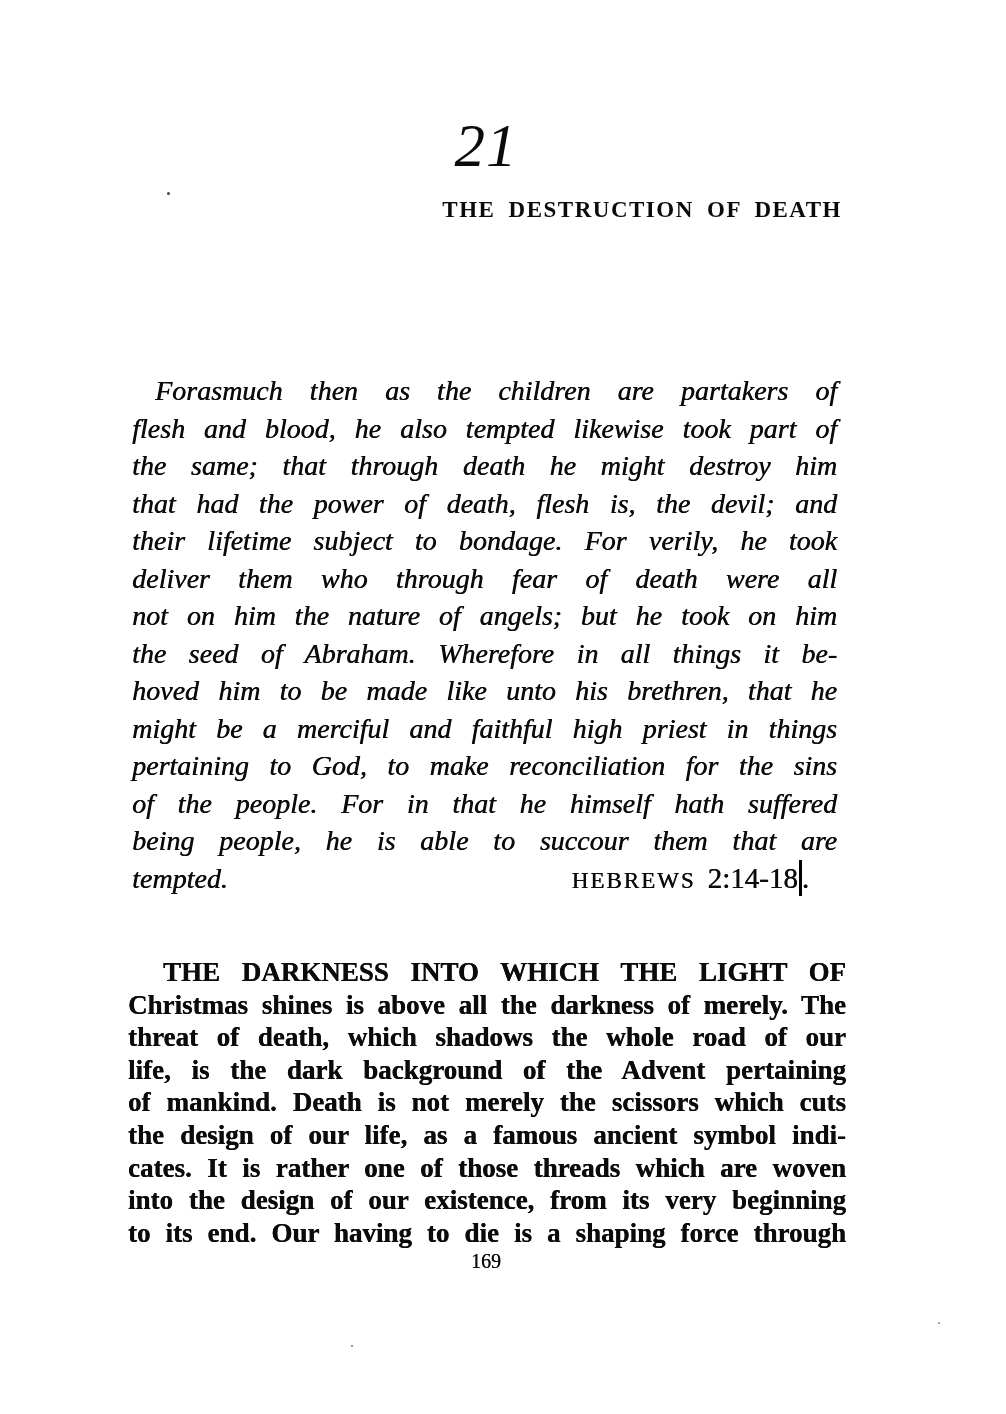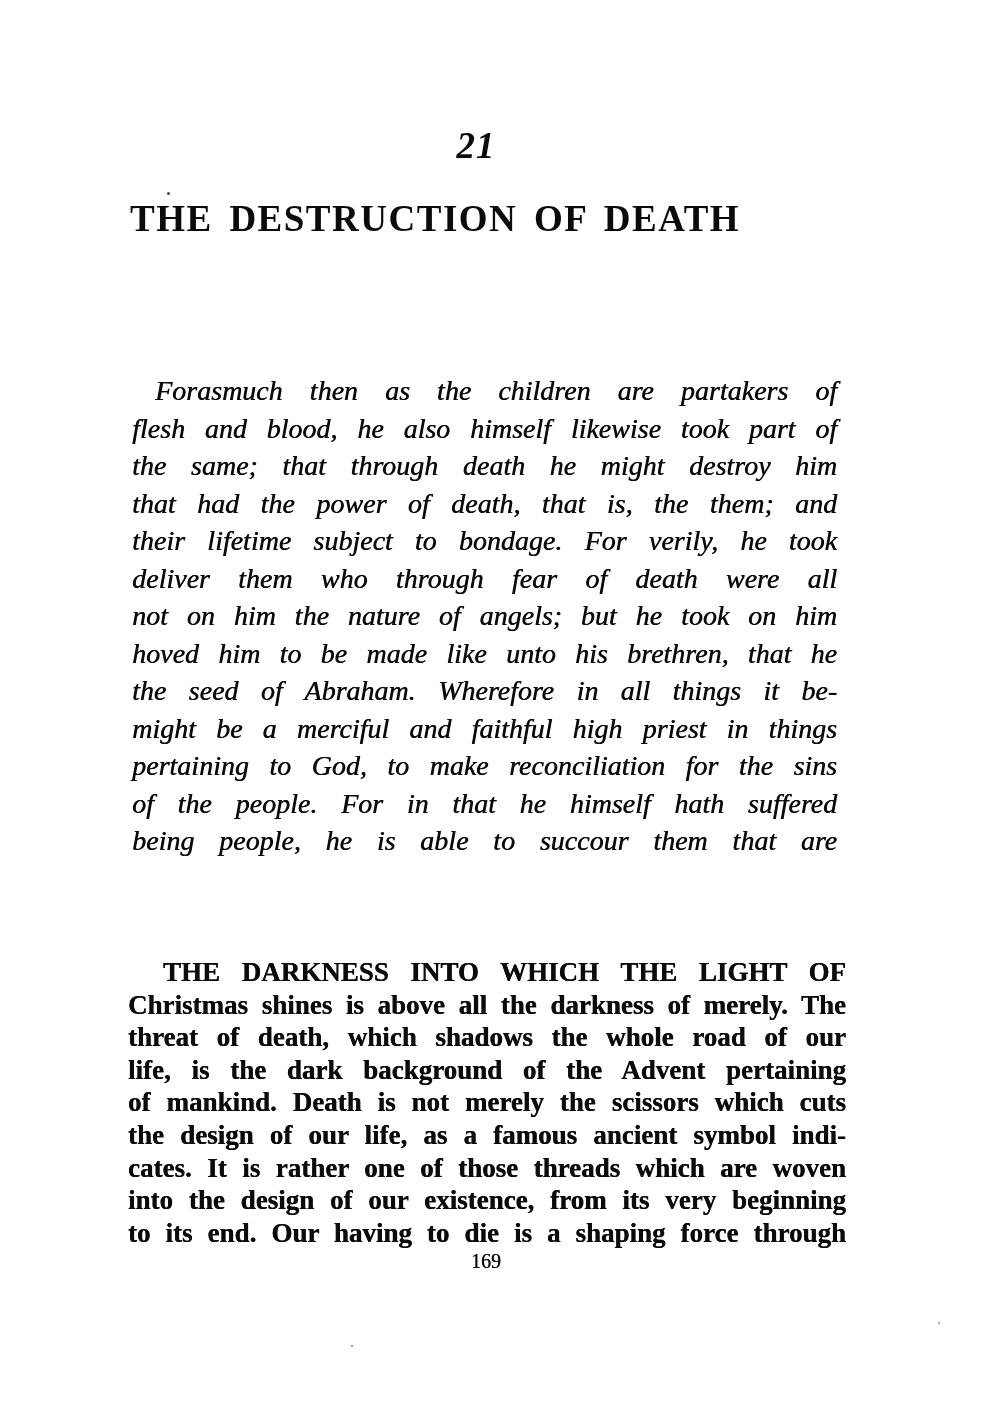--- a/index.html
+++ b/index.html
@@ -8,36 +8,36 @@
     width: 1006px;
     height: 1414px;
     background: #ffffff;
     color: #0b0b0b;
     font-family: "Liberation Serif", "DejaVu Serif", serif;
     overflow: hidden;
   }
   .chapter-number {
     position: absolute;
     top: 116px;
-    left: 120px;
+    left: 130px;
     width: 712px;
     text-align: center;
-    font-size: 37px;
+    font-size: 61px;
     line-height: 60px;
     font-style: italic;
-    font-weight: bold;
+    font-weight: normal;
     letter-spacing: 1px;
   }
   .chapter-title {
     position: absolute;
     top: 197px;
     left: 130px;
     width: 712px;
-    text-align: left;
-    font-size: 37px;
+    text-align: right;
+    font-size: 23px;
     font-weight: bold;
     letter-spacing: 1.5px;
     word-spacing: 6px;
     white-space: nowrap;
   }
   .epigraph {
     position: absolute;
     top: 372px;
     left: 132px;
     width: 705px;
@@ -116,32 +116,36 @@
 
   <div class="chapter-number">21</div>
   <div class="chapter-title">THE DESTRUCTION OF DEATH</div>
 
   <div class="speck speck-1"></div>
   <div class="speck speck-2"></div>
   <div class="speck speck-3"></div>
 
   <div class="epigraph">
     <div class="eline indent jline">Forasmuch then as the children are partakers of</div>
-    <div class="eline jline">flesh and blood, he also himself likewise took part of</div>
+    <div class="eline jline">flesh and blood, he also tempted likewise took part of</div>
     <div class="eline jline">the same; that through death he might destroy him</div>
-    <div class="eline jline">that had the power of death, that is, the them; and</div>
+    <div class="eline jline">that had the power of death, flesh is, the devil; and</div>
     <div class="eline jline">their lifetime subject to bondage. For verily, he took</div>
     <div class="eline jline">deliver them who through fear of death were all</div>
     <div class="eline jline">not on him the nature of angels; but he took on him</div>
+    <div class="eline jline">the seed of Abraham. Wherefore in all things it be-</div>
     <div class="eline jline">hoved him to be made like unto his brethren, that he</div>
-    <div class="eline jline">the seed of Abraham. Wherefore in all things it be-</div>
     <div class="eline jline">might be a merciful and faithful high priest in things</div>
     <div class="eline jline">pertaining to God, to make reconciliation for the sins</div>
     <div class="eline jline">of the people. For in that he himself hath suffered</div>
     <div class="eline jline">being people, he is able to succour them that are</div>
+    <div class="eline last">
+      <span class="last-word">tempted.</span>
+      <span class="citation"><span class="book">HEBREWS</span><span class="ref">2:14-18</span><span class="cursor-bar"></span><span class="period">.</span></span>
+    </div>
   </div>
 
   <div class="body-text">
     <div class="bline indent jline">THE DARKNESS INTO WHICH THE LIGHT OF</div>
     <div class="bline jline">Christmas shines is above all the darkness of merely. The</div>
     <div class="bline jline">threat of death, which shadows the whole road of our</div>
     <div class="bline jline">life, is the dark background of the Advent pertaining</div>
     <div class="bline jline">of mankind. Death is not merely the scissors which cuts</div>
     <div class="bline jline">the design of our life, as a famous ancient symbol indi-</div>
     <div class="bline jline">cates. It is rather one of those threads which are woven</div>

